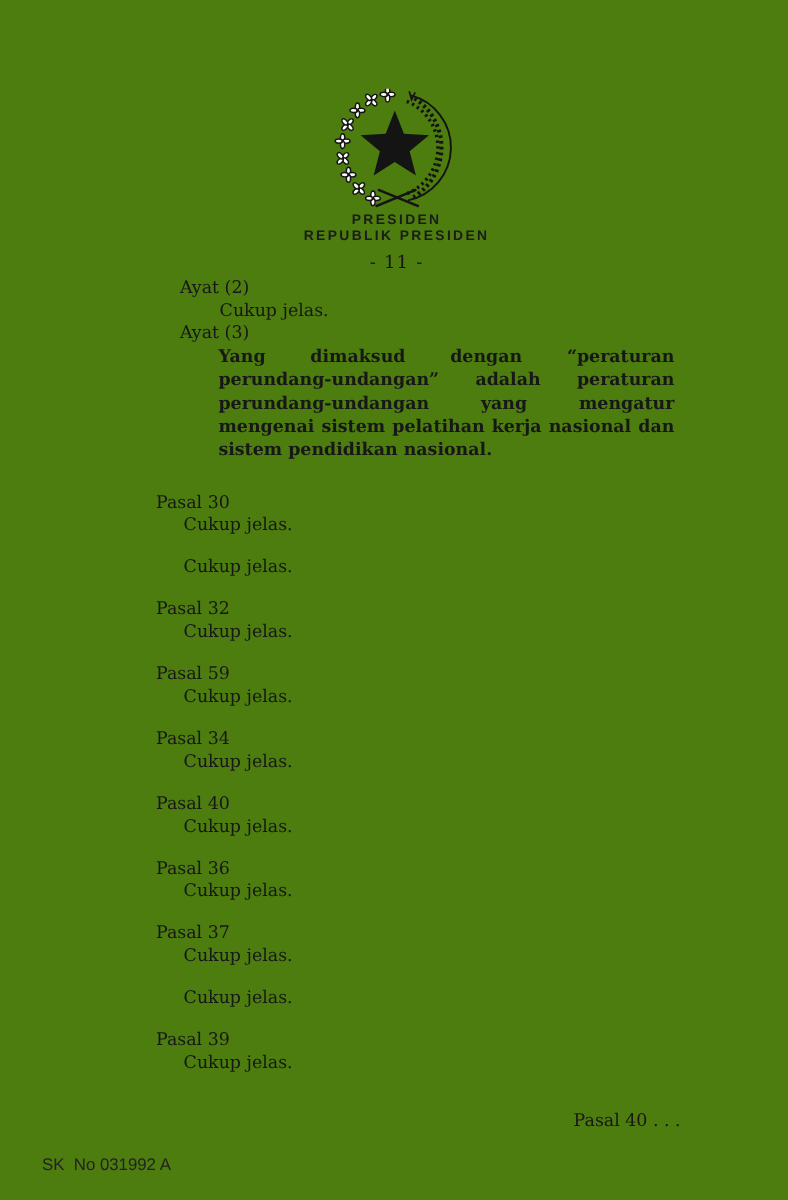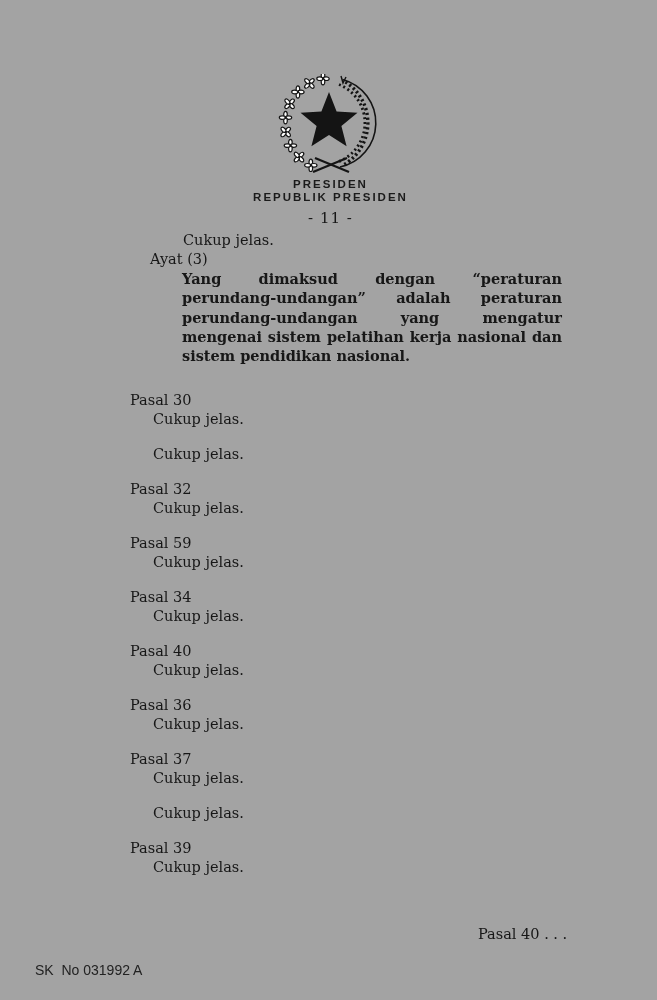--- a/index.html
+++ b/index.html
@@ -1,19 +1,19 @@
 <!DOCTYPE html>
 <html><head>
 <meta charset="utf-8">
 <style>
   html,body{margin:0;padding:0;background:#e8e8e8;}
   .page{
     position:relative;
     width:657px;height:1000px;
-    background:#a3a3a3;
+    background:#4d7c0f;
     overflow:hidden;
     font-family:"DejaVu Serif", serif;
     color:#171717;
   }
   
   .seal{
     position:absolute;top:74px;left:calc(50% + 2px);
     transform:translateX(-50%);
     width:124px;height:100px;
   }
@@ -109,20 +109,21 @@
   <div class="letterhead">
     <div>PRESIDEN</div>
     <div>REPUBLIK PRESIDEN</div>
   </div>
 
   <div class="page-number">- 11 -</div>
 
   <div class="content">
 
     <div>
+      <div class="ayat-label">Ayat (2)</div>
       <div class="ayat-body">Cukup jelas.</div>
     </div>
 
     <div>
       <div class="ayat-label">Ayat (3)</div>
       <div class="ayat-para">Yang dimaksud dengan “peraturan perundang-undangan” adalah peraturan perundang-undangan yang mengatur mengenai sistem pelatihan kerja nasional dan sistem pendidikan nasional.</div>
     </div>
 
     <div class="pasal-list">
       <div class="pasal">

